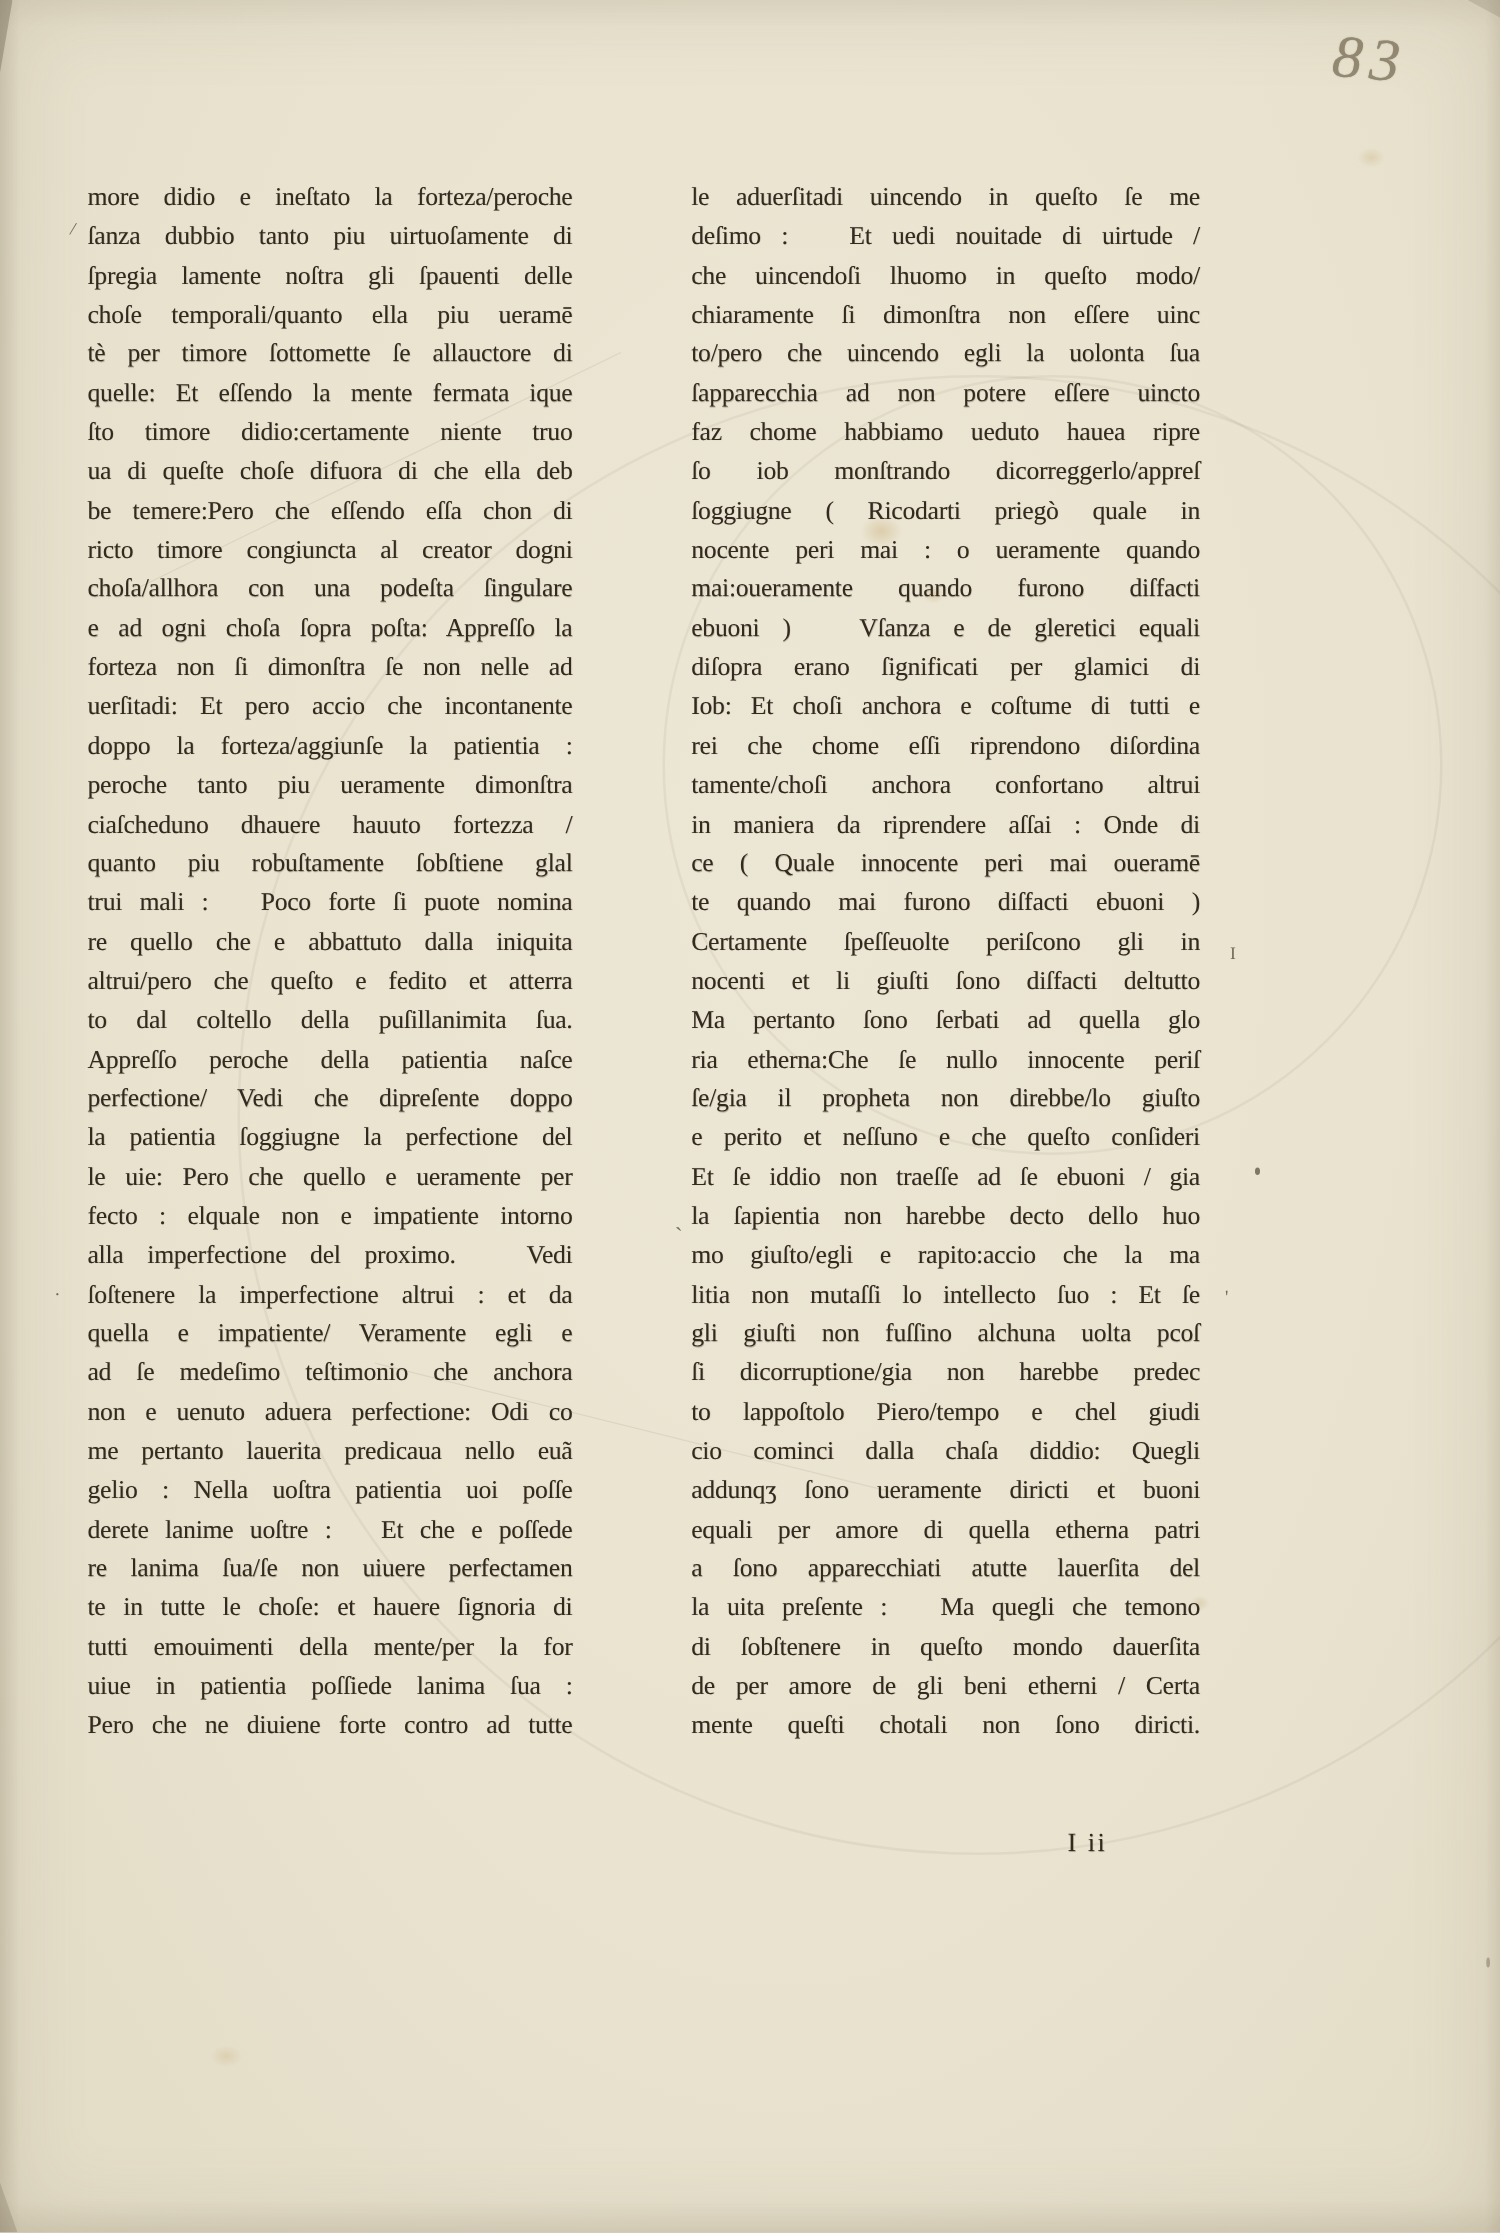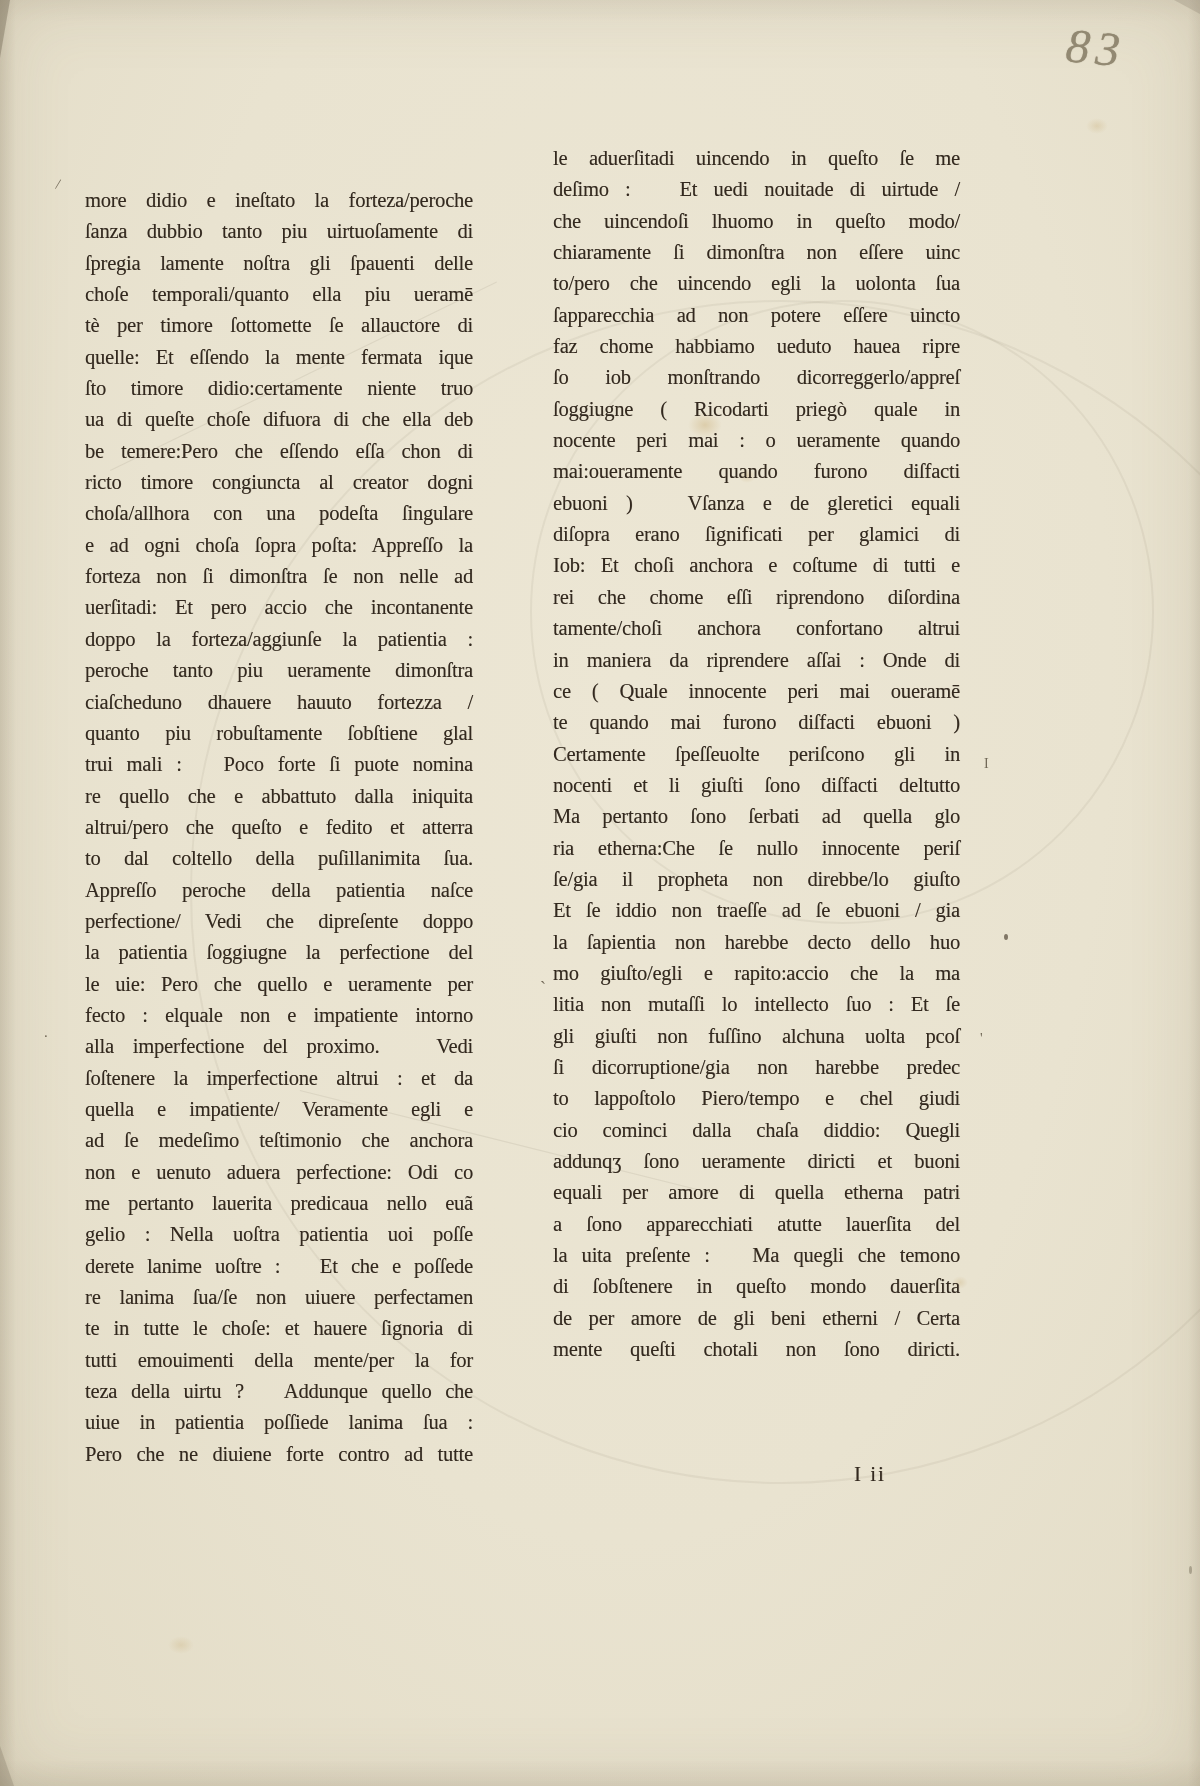--- a/index.html
+++ b/index.html
@@ -32,21 +32,21 @@
   .fox.f1{left:688px;top:412px;width:34px;height:26px;background:radial-gradient(rgba(186,150,80,0.30),rgba(186,150,80,0) 70%);}
   .fox.f2{left:738px;top:468px;width:18px;height:15px;background:radial-gradient(rgba(186,150,80,0.28),rgba(186,150,80,0) 70%);}
   .fox.f3{left:1086px;top:118px;width:22px;height:16px;background:radial-gradient(rgba(186,150,80,0.22),rgba(186,150,80,0) 70%);}
   .fox.f4{left:168px;top:1636px;width:26px;height:18px;background:radial-gradient(rgba(186,150,80,0.20),rgba(186,150,80,0) 70%);}
   .fox.f5{left:952px;top:1276px;width:16px;height:13px;background:radial-gradient(rgba(186,150,80,0.22),rgba(186,150,80,0) 70%);}
   .dot{position:absolute;background:rgba(72,60,44,0.65);border-radius:50%;}
   .dot.d1{left:1004px;top:934px;width:4px;height:6px;}
   .dot.d2{left:1189px;top:1566px;width:3px;height:8px;opacity:.5;}
 
   .col{position:absolute;top:143px;font-size:20.5px;line-height:31.35px;letter-spacing:-0.2px;}
-  .col-left{left:85px;width:388px;margin-top:42px;}
+  .col-left{left:70px;width:388px;}
   .col-right{left:553px;width:407px;}
   .ln{
     height:31.35px;
     text-align:justify;
     text-align-last:justify;
     white-space:normal;
     text-shadow:0.3px 0.3px 0.6px rgba(42,33,22,0.35);
   }
 
   .folio{
@@ -125,21 +125,20 @@
       <div class="ln">ſoſtenere la imperfectione altrui : et da</div>
       <div class="ln">quella e impatiente/ Veramente egli e</div>
       <div class="ln">ad ſe medeſimo teſtimonio che anchora</div>
       <div class="ln">non e uenuto aduera perfectione: Odi co</div>
       <div class="ln">me pertanto lauerita predicaua nello euã</div>
       <div class="ln">gelio : Nella uoſtra patientia uoi poſſe</div>
       <div class="ln">derete lanime uoſtre : &nbsp; Et che e poſſede</div>
       <div class="ln">re lanima ſua/ſe non uiuere perfectamen</div>
       <div class="ln">te in tutte le choſe: et hauere ſignoria di</div>
       <div class="ln">tutti emouimenti della mente/per la for</div>
-      <div class="ln">teza della uirtu ? &nbsp; Addunque quello che</div>
       <div class="ln">uiue in patientia poſſiede lanima ſua :</div>
       <div class="ln">Pero che ne diuiene forte contro ad tutte</div>
     </div>
   <div class="col col-right">
       <div class="ln">le aduerſitadi uincendo in queſto ſe me</div>
       <div class="ln">deſimo : &nbsp; Et uedi nouitade di uirtude /</div>
       <div class="ln">che uincendoſi lhuomo in queſto modo/</div>
       <div class="ln">chiaramente ſi dimonſtra non eſſere uinc</div>
       <div class="ln">to/pero che uincendo egli la uolonta ſua</div>
       <div class="ln">ſapparecchia ad non potere eſſere uincto</div>
@@ -154,20 +153,21 @@
       <div class="ln">rei che chome eſſi riprendono diſordina</div>
       <div class="ln">tamente/choſi anchora confortano altrui</div>
       <div class="ln">in maniera da riprendere aſſai : Onde di</div>
       <div class="ln">ce ( Quale innocente peri mai oueramē</div>
       <div class="ln">te quando mai furono diſfacti ebuoni )</div>
       <div class="ln">Certamente ſpeſſeuolte periſcono gli in</div>
       <div class="ln">nocenti et li giuſti ſono diſfacti deltutto</div>
       <div class="ln">Ma pertanto ſono ſerbati ad quella glo</div>
       <div class="ln">ria etherna:Che ſe nullo innocente periſ</div>
       <div class="ln">ſe/gia il propheta non direbbe/lo giuſto</div>
+      <div class="ln">e perito et neſſuno e che queſto conſideri</div>
       <div class="ln">Et ſe iddio non traeſſe ad ſe ebuoni / gia</div>
       <div class="ln">la ſapientia non harebbe decto dello huo</div>
       <div class="ln">mo giuſto/egli e rapito:accio che la ma</div>
       <div class="ln">litia non mutaſſi lo intellecto ſuo : Et ſe</div>
       <div class="ln">gli giuſti non fuſſino alchuna uolta pcoſ</div>
       <div class="ln">ſi dicorruptione/gia non harebbe predec</div>
       <div class="ln">to lappoſtolo Piero/tempo e chel giudi</div>
       <div class="ln">cio cominci dalla chaſa diddio: Quegli</div>
       <div class="ln">addunqʒ ſono ueramente diricti et buoni</div>
       <div class="ln">equali per amore di quella etherna patri</div>

